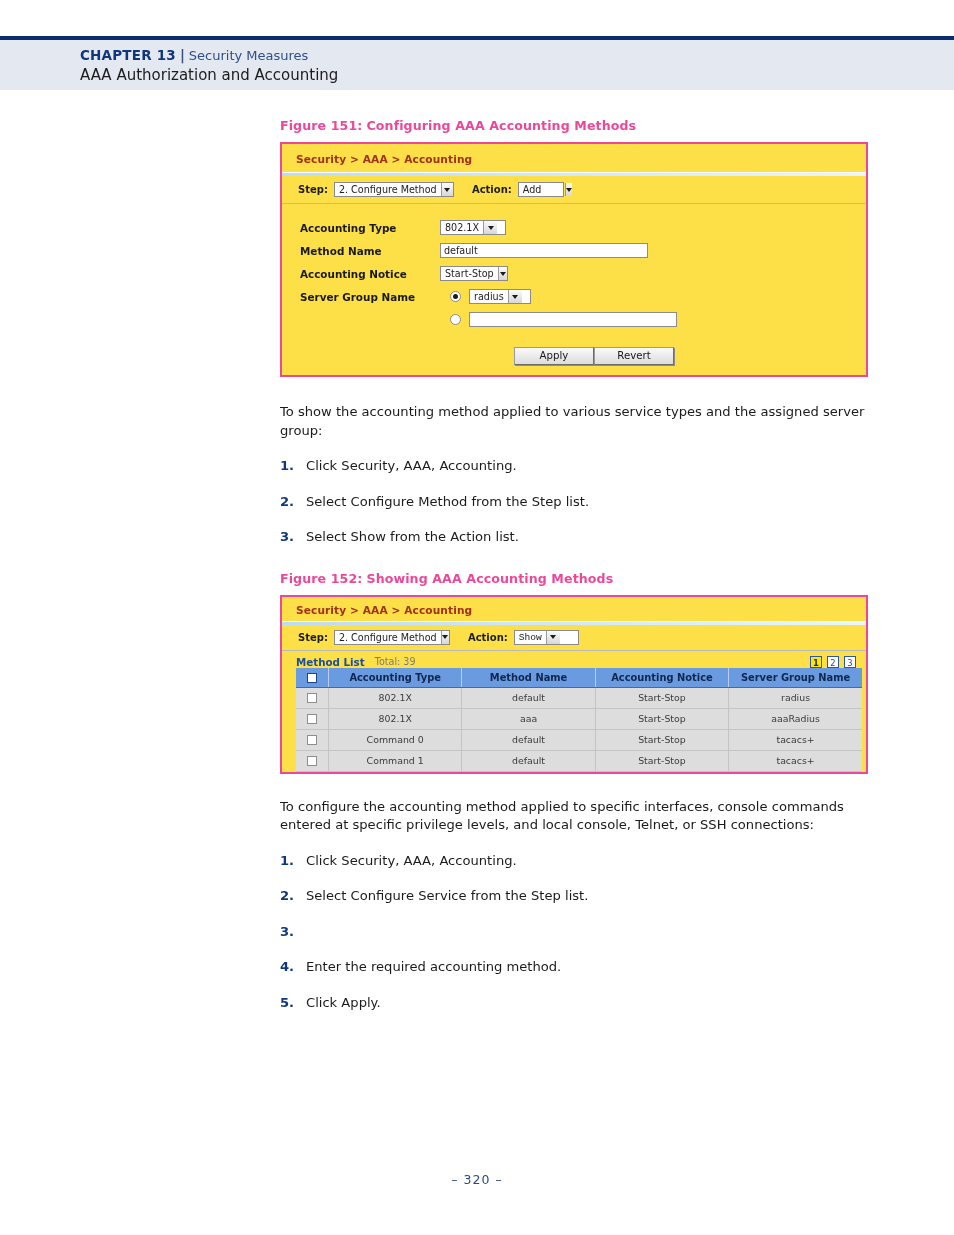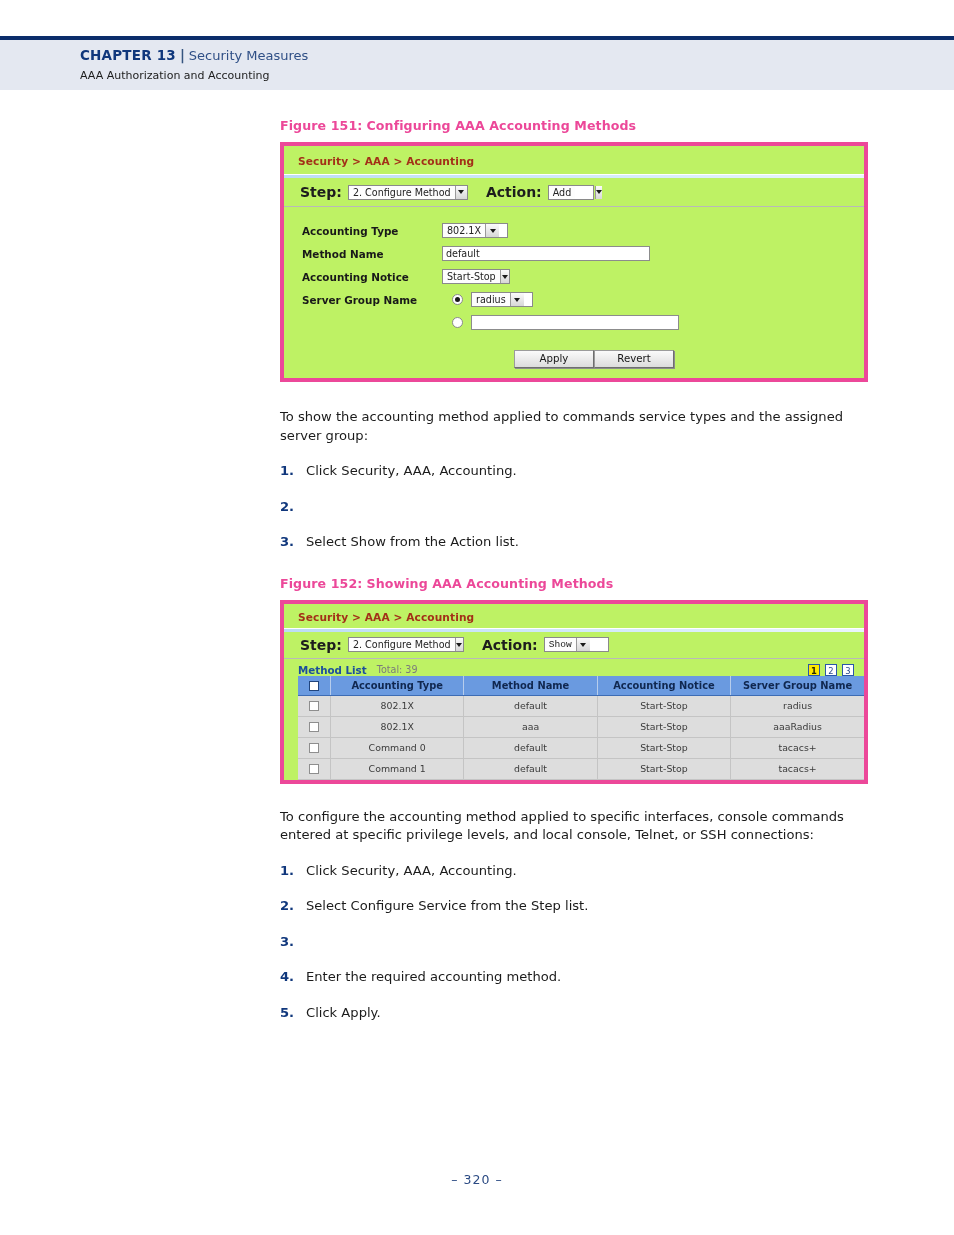--- a/index.html
+++ b/index.html
@@ -44,21 +44,21 @@
     color: #35557f;
     font-weight: bold;
     padding: 0 4px;
   }
   .chapter-title {
     color: #2f4f86;
     font-weight: normal;
     font-size: 13px;
   }
   .header-line2 {
-    font-size: 11px;
+    font-size: 15px;
     color: #1c1c1c;
     line-height: 17px;
     padding-top: 3px;
   }
 
   
   .content {
     position: absolute;
     left: 280px;
     top: 118px;
@@ -70,22 +70,22 @@
     font-weight: bold;
     font-size: 12.6px;
     letter-spacing: 0.1px;
     margin: 0 0 9px 0;
     white-space: nowrap;
   }
   .fig-caption .fig-num { margin-right: 4px; }
 
   
   .ui-panel {
-    border: 4px solid #ec4899;
-    background: #bef264;
+    border: 2px solid #ec4899;
+    background: #fde047;
     box-sizing: border-box;
     font-family: "DejaVu Sans", "Liberation Sans", sans-serif;
   }
   .ui-breadcrumb {
     color: #a33018;
     font-size: 10.6px;
     font-weight: bold;
     padding: 9px 0 7px 14px;
     letter-spacing: 0.1px;
   }
@@ -95,21 +95,21 @@
     border-top: 1px solid #ffffff;
   }
   .ui-steprow {
     display: flex;
     align-items: center;
     padding: 6px 0 6px 16px;
     border-bottom: 1px solid #b9b9b9;
     gap: 6px;
   }
   .ui-label {
-    font-size: 14px;
+    font-size: 10px;
     font-weight: bold;
     color: #1d1d1d;
     white-space: nowrap;
   }
   .ui-label.wide { margin-left: 12px; }
 
   
   .ui-select {
     display: inline-flex;
     align-items: stretch;
@@ -410,28 +410,29 @@
 
     </div>
 
     <div class="ui-buttons">
       <span class="ui-btn">Apply</span>
       <span class="ui-btn">Revert</span>
     </div>
   </div>
 
   <div style="height:26px;"></div>
-  <p class="body-para">To show the accounting method applied to commands service types and the assigned server group:</p>
+  <p class="body-para">To show the accounting method applied to various service types and the assigned server group:</p>
   <ul class="steps">
     <li class="step-item">
       <span class="step-num">1.</span>
       <span>Click Security, AAA, Accounting.</span>
     </li>
     <li class="step-item">
       <span class="step-num">2.</span>
+      <span>Select Configure Method from the Step list.</span>
     </li>
     <li class="step-item">
       <span class="step-num">3.</span>
       <span>Select Show from the Action list.</span>
     </li>
   </ul>
 
   <div style="height:24px;"></div>
   <div class="fig-caption">
     <span class="fig-num">Figure 152:</span><span>Showing AAA Accounting Methods</span>

